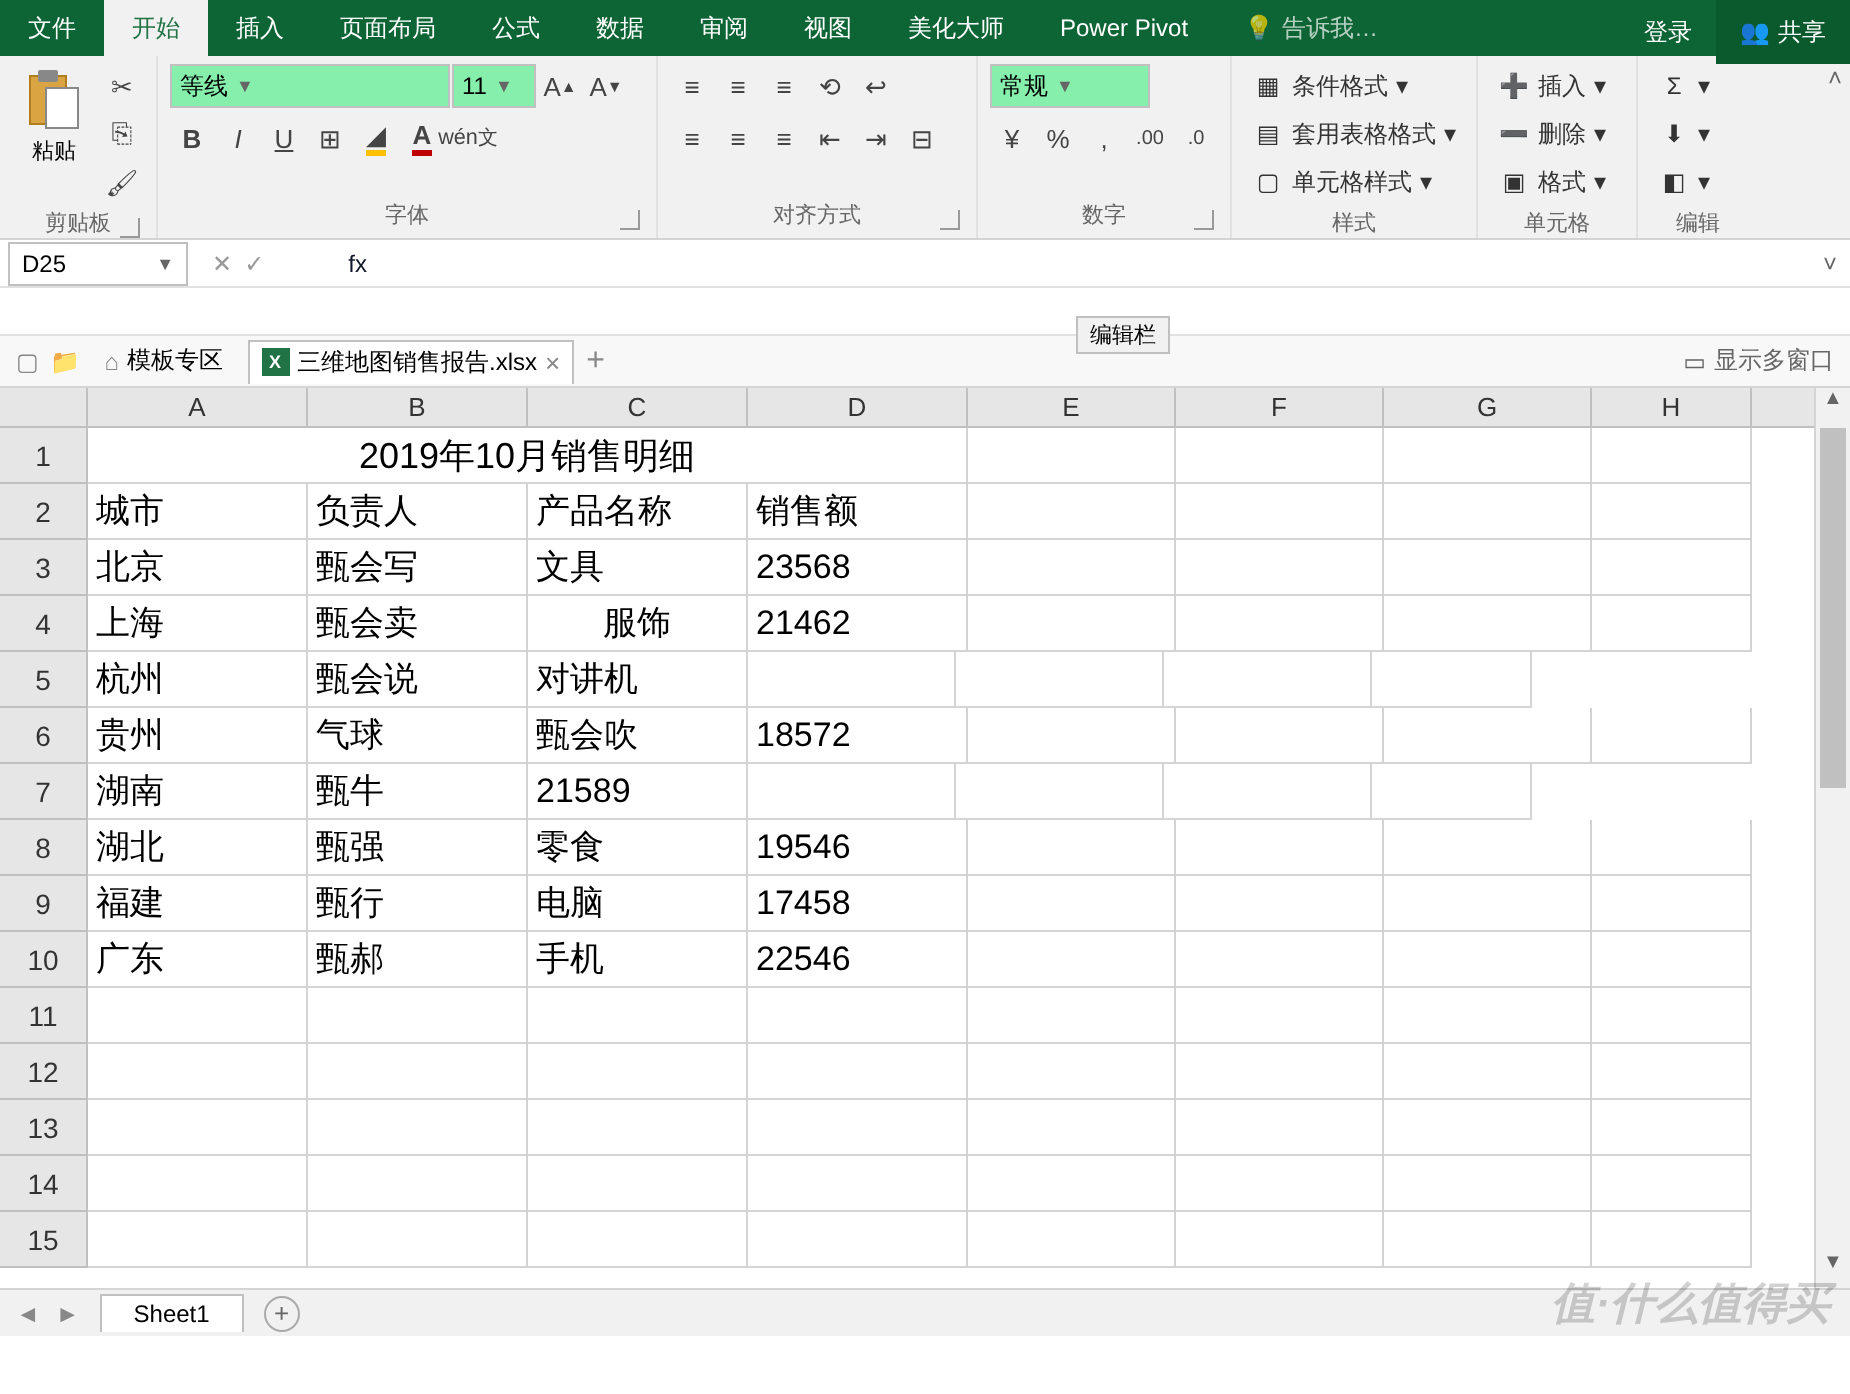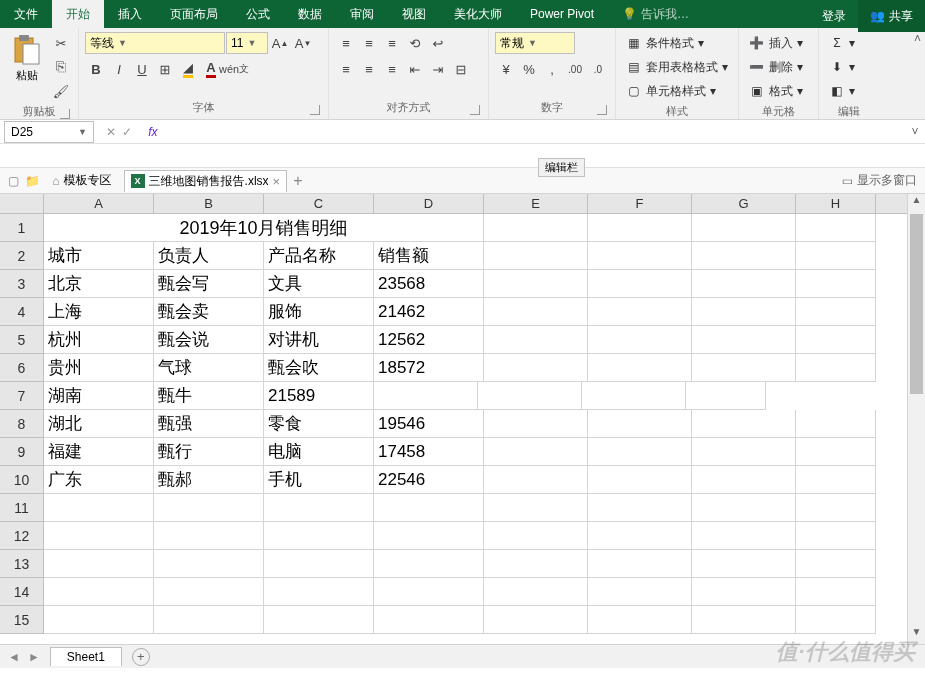--- a/index.html
+++ b/index.html
@@ -17,34 +17,34 @@
 .ribbon { height: 92px; background: #f1f1f1; border-bottom: 1px solid #d4d4d4; display: flex; }
 .group { border-right: 1px solid #e1e1e1; padding: 4px 6px 2px; display: flex; flex-direction: column; }
 .group-body { flex: 1; display: flex; align-items: flex-start; gap: 2px; }
 .group-label { text-align: center; font-size: 11px; color: #666; padding: 2px 0; position: relative; }
 .group-label .launcher { position: absolute; right: 2px; bottom: 2px; width: 10px; height: 10px; border: 1px solid #999; border-top: none; border-left: none; cursor: pointer; }
 .big-btn { display: flex; flex-direction: column; align-items: center; width: 42px; cursor: pointer; padding: 2px; }
 .big-btn .icon { width: 32px; height: 32px; display: flex; align-items: center; justify-content: center; }
 .big-btn .lbl { font-size: 11px; margin-top: 2px; }
 .col { display: flex; flex-direction: column; gap: 2px; }
 .small-btn { width: 22px; height: 22px; display: flex; align-items: center; justify-content: center; cursor: pointer; font-size: 13px; color: #444; }
-.combo { height: 22px; border: 1px solid #c0c0c0; background: #fef9c3; display: flex; align-items: center; padding: 0 4px; font-size: 12px; }
+.combo { height: 22px; border: 1px solid #c0c0c0; background: #86efac; display: flex; align-items: center; padding: 0 4px; font-size: 12px; }
 .combo .arrow { margin-left: 4px; font-size: 9px; color: #666; }
 .row { display: flex; gap: 1px; align-items: center; }
 .menu-item { height: 22px; display: flex; align-items: center; padding: 0 4px; cursor: pointer; font-size: 12px; color: #333; gap: 4px; }
 .menu-item .ico { width: 16px; height: 16px; display: inline-flex; align-items: center; justify-content: center; }
 
 
 .formula-area { height: 48px; border-bottom: 1px solid #d4d4d4; background: #fff; position: relative; }
 .formula-row { height: 24px; display: flex; align-items: center; border-bottom: 1px solid #e1e1e1; }
 .namebox { width: 90px; height: 22px; border: 1px solid #c0c0c0; margin: 1px 4px; padding: 0 6px; display: flex; align-items: center; font-size: 12px; }
 .namebox .arrow { margin-left: auto; font-size: 9px; color: #666; }
 .fx-btns { display: flex; gap: 6px; padding: 0 8px; color: #999; }
 .fx-btns span { cursor: pointer; }
-.fx-label { font-style: italic; color: #6d28d9; padding: 0 8px; }
+.fx-label { color: #0f172a; padding: 0 8px; margin-left: 26px; }
 .formula-input { flex: 1; height: 22px; padding: 0 4px; }
 .formula-expand { width: 20px; text-align: center; color: #666; cursor: pointer; }
 .edit-label { position: absolute; right: 340px; bottom: -10px; background: #f1f1f1; border: 1px solid #c0c0c0; padding: 1px 6px; font-size: 11px; z-index: 10; }
 
 
 .file-tabs { height: 26px; background: #f8f8f8; border-bottom: 1px solid #d4d4d4; display: flex; align-items: center; padding: 0 8px; gap: 6px; font-size: 12px; }
 .file-tabs .ftab { display: flex; align-items: center; gap: 4px; padding: 0 6px; height: 22px; cursor: pointer; }
 .file-tabs .ftab.active { background: #fff; border: 1px solid #c0c0c0; border-bottom: none; }
 .file-tabs .close-x { color: #888; font-size: 13px; }
 .file-tabs .right { margin-left: auto; color: #666; display: flex; align-items: center; gap: 4px; }
@@ -352,33 +352,32 @@
           <div class="cell num" style="width: 110px;">23568</div>
           <div class="cell" style="width: 104px;"></div>
           <div class="cell" style="width: 104px;"></div>
           <div class="cell" style="width: 104px;"></div>
           <div class="cell" style="width: 80px;"></div>
         </div>
         <div class="grow">
           <div class="rh">4</div>
           <div class="cell" style="width: 110px;">上海</div>
           <div class="cell" style="width: 110px;">甄会卖</div>
-          <div class="cell" style="width: 110px;">服饰</div>
+          <div class="cell" style="width: 110px; text-align: center;">服饰</div>
           <div class="cell num" style="width: 110px;">21462</div>
           <div class="cell" style="width: 104px;"></div>
           <div class="cell" style="width: 104px;"></div>
           <div class="cell" style="width: 104px;"></div>
           <div class="cell" style="width: 80px;"></div>
         </div>
         <div class="grow">
           <div class="rh">5</div>
           <div class="cell" style="width: 110px;">杭州</div>
           <div class="cell" style="width: 110px;">甄会说</div>
           <div class="cell" style="width: 110px;">对讲机</div>
-          <div class="cell num" style="width: 110px;">12562</div>
           <div class="cell" style="width: 104px;"></div>
           <div class="cell" style="width: 104px;"></div>
           <div class="cell" style="width: 104px;"></div>
           <div class="cell" style="width: 80px;"></div>
         </div>
         <div class="grow">
           <div class="rh">6</div>
           <div class="cell" style="width: 110px;">贵州</div>
           <div class="cell" style="width: 110px;">气球</div>
           <div class="cell" style="width: 110px;">甄会吹</div>

